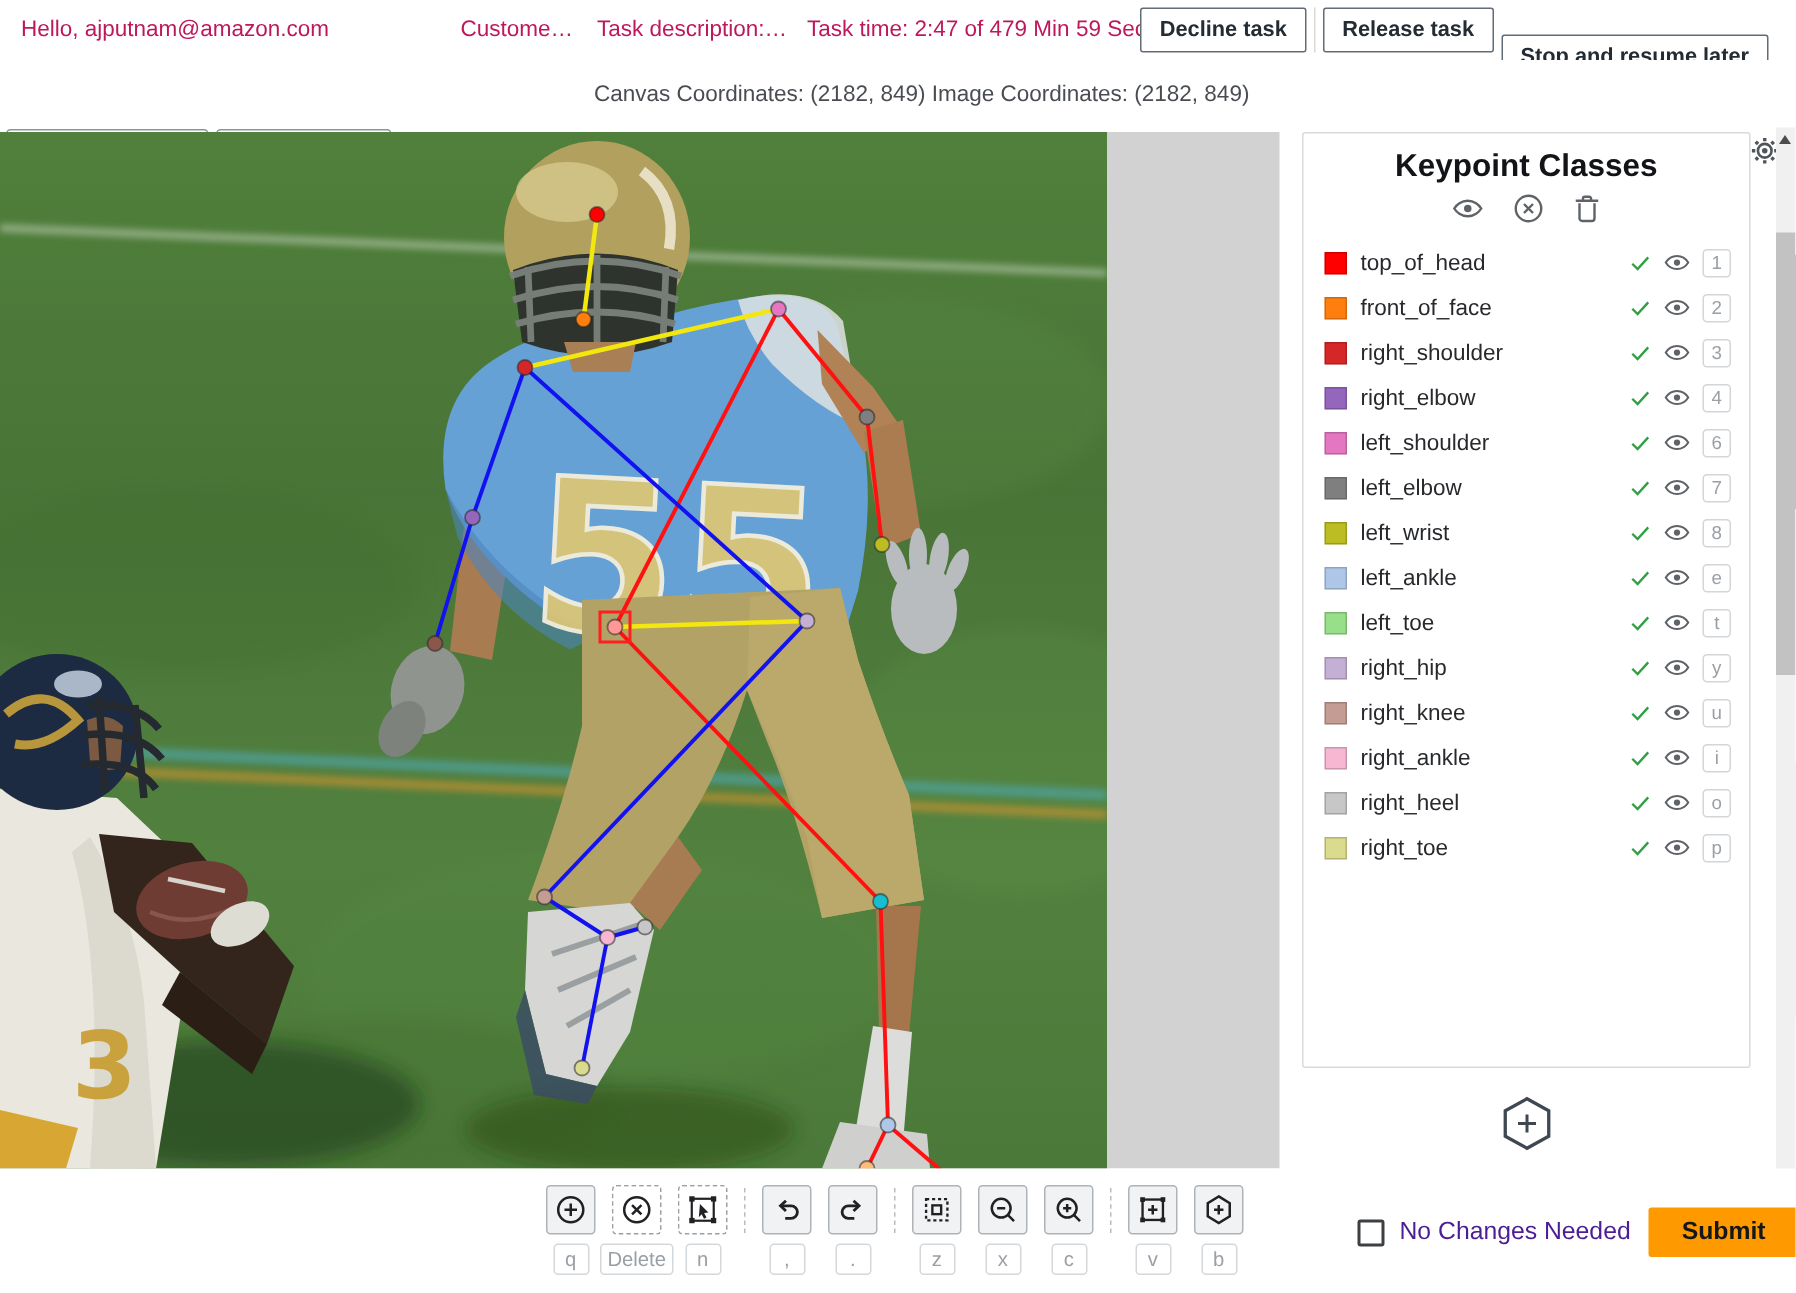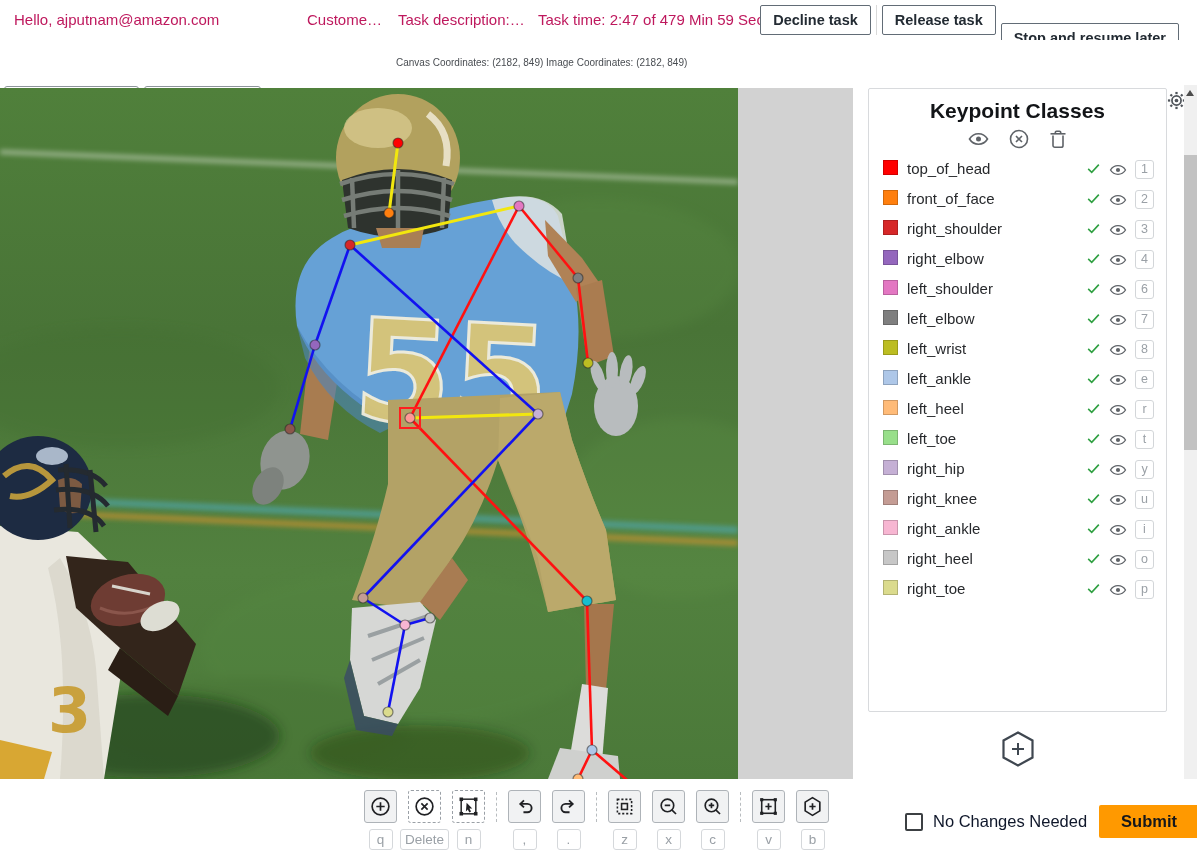--- a/index.html
+++ b/index.html
@@ -13,35 +13,35 @@
   .tb-actions button{height:30px;padding:0 12px;background:#fff;border:1px solid #626c76;border-radius:2px;
           font-family:inherit;font-size:14.5px;font-weight:bold;color:#232b33;white-space:nowrap;cursor:pointer;}
   .tb-actions .vdiv{width:0;height:30px;border-left:1px solid #d9d9d9;margin:0 5px;}
   .tb-actions button + button{margin-left:5px;margin-top:35px;}
   
   .secondbar{position:absolute;left:0;top:40px;width:1197px;height:45px;background:#fff;}
   .secondbar .panelbtn{position:absolute;top:46px;height:32px;background:#fff;border:1px solid #8d959b;
           border-radius:3px;font-family:inherit;font-size:15px;font-weight:bold;color:#3c4043;cursor:pointer;}
   #btn-instructions{left:4px;width:135px;}
   #btn-shortcuts{left:144px;width:117px;}
-  .coords{position:absolute;left:396px;top:0;line-height:45px;font-size:10px;color:#494d52;white-space:nowrap;}
+  .coords{position:absolute;left:396px;top:0;line-height:45px;font-size:15px;color:#494d52;white-space:nowrap;}
   .iconbtn{position:absolute;background:none;border:none;padding:0;cursor:pointer;color:#50555b;}
   #btn-menu{left:1124px;top:51px;width:20px;height:22px;}
   #btn-settings{left:1165px;top:50px;width:22px;height:22px;}
   
   .canvas-wrap{position:absolute;left:0;top:88px;width:738px;height:691px;background:#4a7437;}
   .canvas-gutter{position:absolute;left:738px;top:88px;width:115px;height:691px;background:#d2d2d2;}
   
   .panel{position:absolute;left:868px;top:88px;width:299px;height:624px;background:#fff;
          border:1px solid #d8dadd;border-radius:2px;box-sizing:border-box;}
   .panel h2{margin:10px 0 2px 0;text-align:center;font-size:21px;color:#121417;}
   .panel-icons{display:flex;justify-content:center;align-items:center;gap:15px;height:30px;}
   .panel-icons button{background:none;border:none;padding:0;color:#5f6368;cursor:pointer;height:26px;}
   .class-list{margin-top:5px;}
-  .class-row{height:30px;display:flex;padding:0 12px 0 14px;box-sizing:border-box;cursor:pointer;}
+  .class-row{height:30px;display:flex;align-items:center;padding:0 12px 0 14px;box-sizing:border-box;cursor:pointer;}
   .class-row.selected{background:#e9ebec;box-shadow:inset 0 0 0 1px #c3c7ca;border-radius:2px;}
   .swatch{width:15px;height:15px;margin-right:9px;border:1px solid rgba(0,0,0,0.18);box-sizing:border-box;flex:none;}
   .class-label{font-size:15px;color:#27292c;flex:1;white-space:nowrap;}
   .row-check{color:#2fa042;flex:none;width:17px;height:17px;}
   .row-eye{color:#5f6368;flex:none;width:20px;height:20px;margin-left:6px;cursor:pointer;}
   .row-badge{margin-left:7px;min-width:11px;height:17px;line-height:17px;padding:0 3px;text-align:center;
          border:1px solid #d3d6d9;border-radius:3px;font-size:12.5px;color:#9aa0a6;background:#fff;flex:none;}
   .hex-add{position:absolute;left:1000px;top:730px;width:36px;height:38px;background:none;border:none;
          padding:0;color:#3f4750;cursor:pointer;}
   
@@ -58,21 +58,21 @@
          justify-content:center;padding:0;cursor:pointer;color:#202124;}
   .tool-btn.solid{border:1px solid #aeb3b8;background:#f1f2f3;}
   .tool-btn.dashed{border:1px dashed #9aa0a6;background:#fff;}
   .tool-btn svg{width:23px;height:23px;}
   .kbd{margin-top:6px;min-width:14px;height:19px;line-height:19px;padding:0 4px;text-align:center;background:#fff;
          border:1px solid #d5d8db;border-radius:3px;font-size:13.5px;color:#9aa0a6;white-space:nowrap;}
   .tb-divider{width:0;height:30px;border-left:1px dashed #b8bcbf;margin-top:2px;}
   .footer-right{position:absolute;left:905px;top:26px;display:flex;align-items:center;}
   .checkbox{width:18px;height:18px;border:2px solid #3c4043;border-radius:2px;background:#fff;box-sizing:border-box;
          margin-right:10px;cursor:pointer;flex:none;}
-  .nc-label{font-size:16.5px;color:#0f172a;white-space:nowrap;}
+  .nc-label{font-size:16.5px;color:#4c1d95;white-space:nowrap;}
   .submit{margin-left:12px;height:33px;padding:0 22px;border:none;border-radius:2px;background:#ff9900;
          font-family:inherit;font-size:16.5px;font-weight:bold;color:#15171b;cursor:pointer;}
   svg.sym{position:absolute;width:0;height:0;overflow:hidden;}
 </style>
 </head>
 <body>
 
 <svg class="sym" aria-hidden="true">
   <defs>
     <symbol id="sym-eye-icon" viewBox="0 0 24 24">
@@ -448,31 +448,20 @@
     <span class="class-label">left_ankle</span>
     <svg class="row-check">
           <use href="#sym-check-icon"></use>
         </svg>
     <svg class="row-eye">
           <use href="#sym-eye-icon"></use>
         </svg>
     <span class="row-badge">e</span>
   </div>
 
-  <div class="class-row">
-    <span class="swatch" style="background: rgb(255, 187, 120);"></span>
-    <span class="class-label">left_heel</span>
-    <svg class="row-check">
-          <use href="#sym-check-icon"></use>
-        </svg>
-    <svg class="row-eye">
-          <use href="#sym-eye-icon"></use>
-        </svg>
-    <span class="row-badge">r</span>
-  </div>
 
   <div class="class-row">
     <span class="swatch" style="background: rgb(152, 223, 138);"></span>
     <span class="class-label">left_toe</span>
     <svg class="row-check">
           <use href="#sym-check-icon"></use>
         </svg>
     <svg class="row-eye">
           <use href="#sym-eye-icon"></use>
         </svg>

